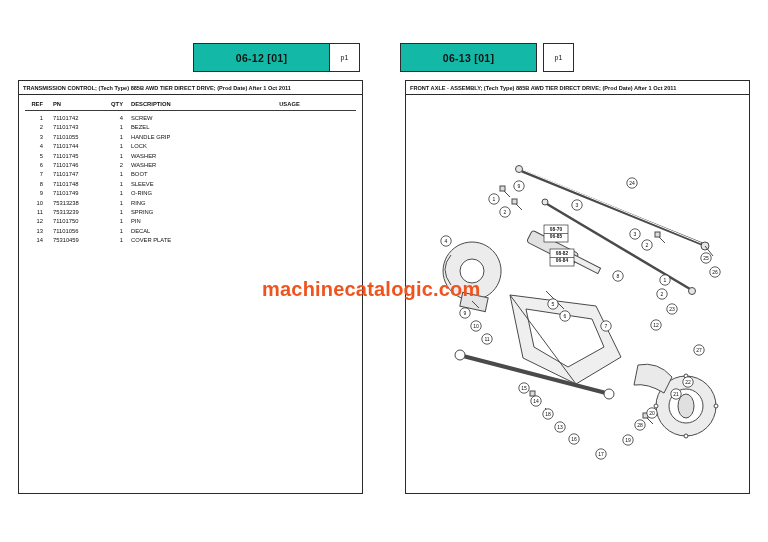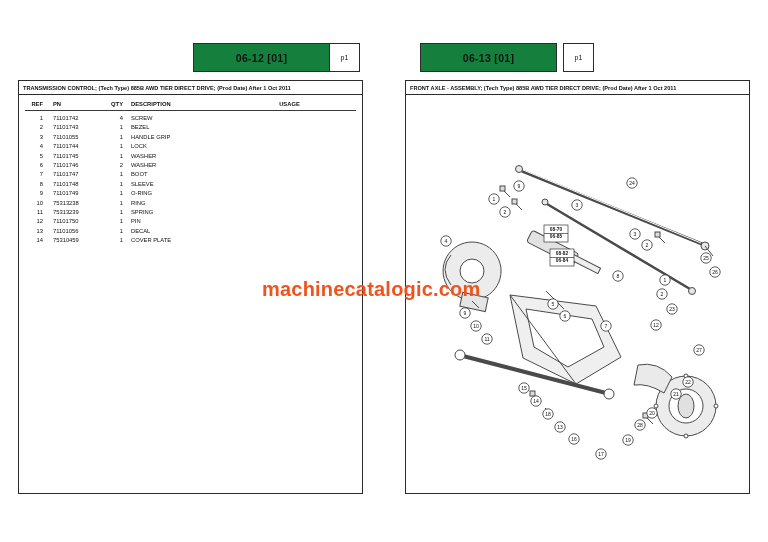--- a/index.html
+++ b/index.html
@@ -7,23 +7,23 @@
   body {
     background:#ffffff;
     font-family:"Liberation Sans", sans-serif;
     position:relative;
     overflow:hidden;
     color:#111;
   }
   
   .tabgroup { position:absolute; top:43px; display:flex; z-index:2; }
   .tabgroup.left  { left:193px; }
-  .tabgroup.right { left:420px;gap:7px; }
+  .tabgroup.right { left:400px;gap:7px; }
   .tab-main {
-    width:137px; height:29px; border:1px solid #2b2b2b; background:#15803d;
+    width:137px; height:29px; border:1px solid #2b2b2b; background:#14b8a6;
     display:flex; align-items:center; justify-content:center;
     font-size:10.5px; font-weight:bold; letter-spacing:0.3px;
   }
   .tab-p {
     width:31px; height:29px; border:1px solid #2b2b2b; margin-left:-1px; background:#fff;
     display:flex; align-items:center; justify-content:center; font-size:7px;
   }
   
   .page {
     position:absolute; top:80px; width:345px; height:414px;

